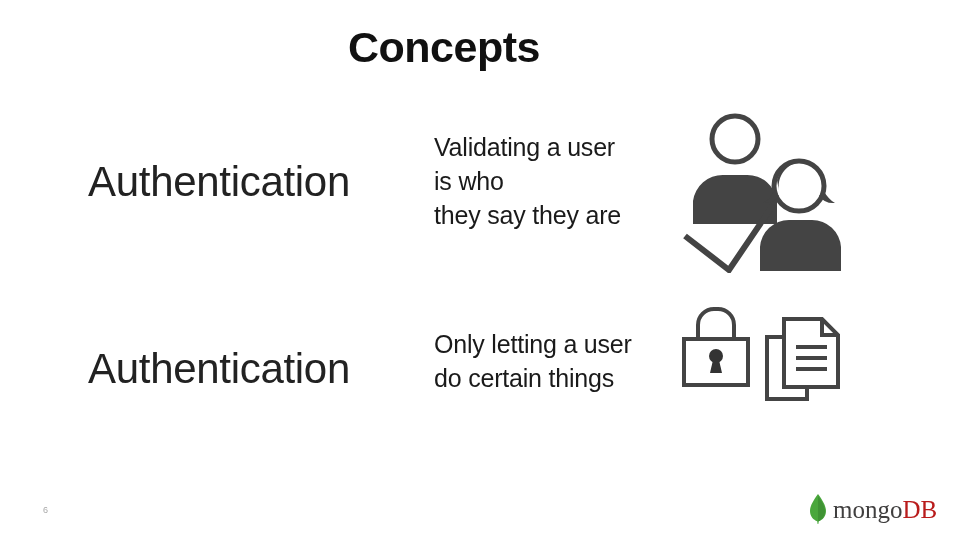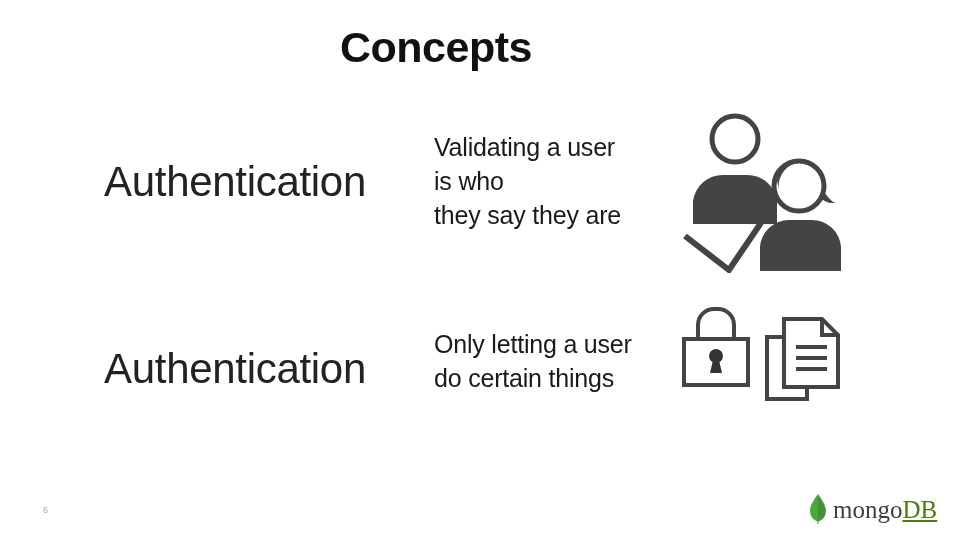--- a/index.html
+++ b/index.html
@@ -14,21 +14,21 @@
     position: relative;
     width: 960px;
     height: 540px;
     background: #ffffff;
     overflow: hidden;
   }
 
   
   .slide-title {
     position: absolute;
-    left: 8px;
+    left: 16px;
     top: 24px;
     width: 856px;
     text-align: center;
     font-family: "Liberation Sans", sans-serif;
     font-weight: bold;
     font-size: 43px;
     letter-spacing: -0.5px;
     color: #111111;
     line-height: 1.1;
   }
@@ -38,21 +38,21 @@
     position: absolute;
     left: 0;
     width: 960px;
     height: 170px;
   }
   .row-auth-n { top: 110px; }
   .row-auth-z { top: 305px; }
 
   .concept-term {
     position: absolute;
-    left: 104px;
+    left: 88px;
     font-family: "Liberation Sans", sans-serif;
     font-weight: 300;
     font-size: 42px;
     color: #222222;
     white-space: nowrap;
     letter-spacing: -0.3px;
   }
   .row-auth-n .concept-term { top: 48px; }
   .row-auth-z .concept-term { top: 40px; }
 
@@ -98,21 +98,21 @@
     display: block;
     margin-right: 5px;
   }
   .brand-text {
     font-family: "Liberation Serif", serif;
     font-size: 25px;
     line-height: 1;
     letter-spacing: 0px;
   }
   .brand-mongo { color: #403f3f; text-align: center; }
-  .brand-db { color: #4d7c0f; text-decoration: underline; }
+  .brand-db { color: #b91c1c; }
 </style>
 </head>
 <body>
 
 <div class="slide">
 
   <div class="slide-title">Concepts</div>
 
   <div class="row row-auth-n">
 

